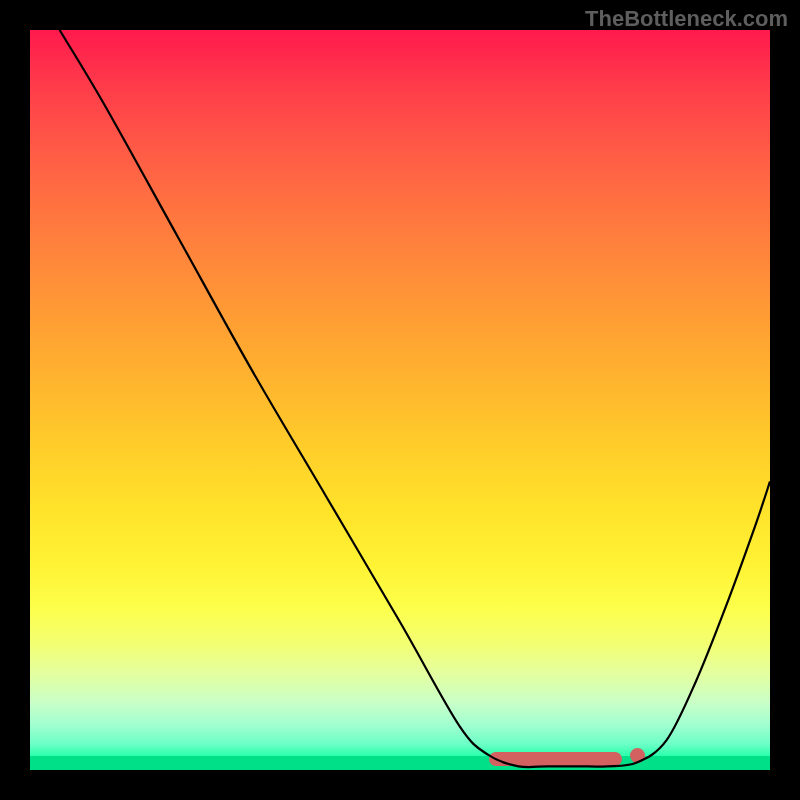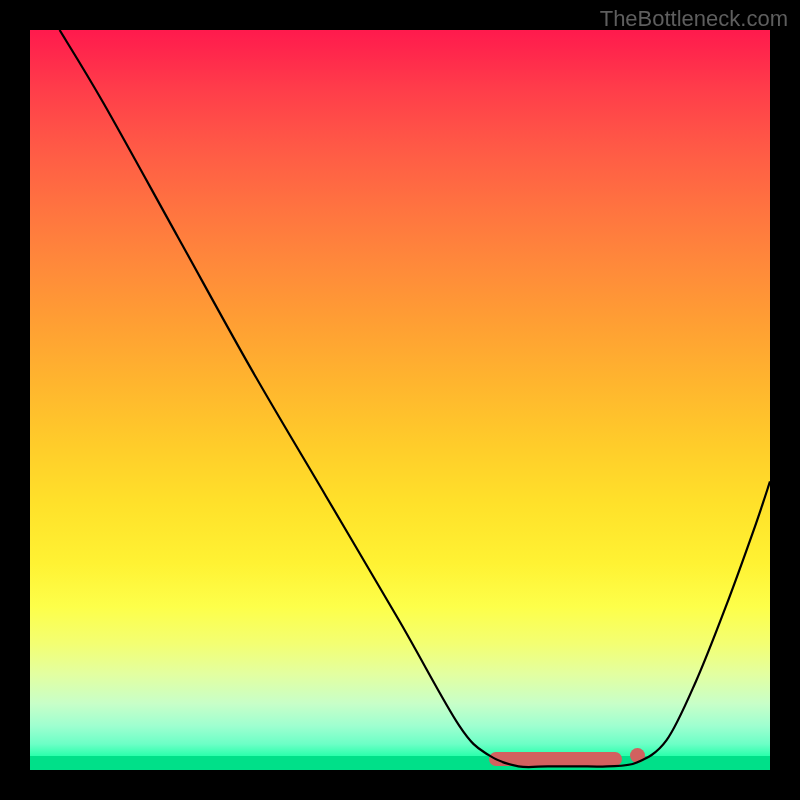--- a/index.html
+++ b/index.html
@@ -10,21 +10,21 @@
     position: relative;
     font-family: Arial, sans-serif;
   }
   .watermark {
     position: absolute;
     top: 6px;
     right: 12px;
     color: #5e5e5e;
     font-size: 22px;
     z-index: 10;
-    font-weight: 400;
+    font-weight: 700;
   }
   .plot-area {
     position: absolute;
     top: 30px;
     left: 30px;
     width: 740px;
     height: 740px;
     overflow: hidden;
   }
   .gradient {

